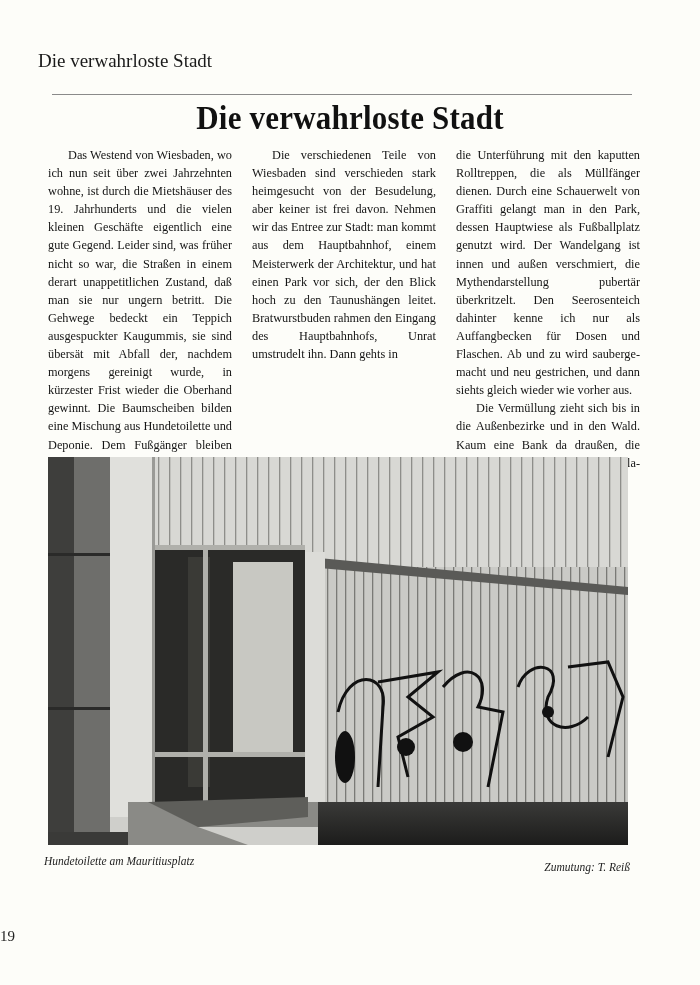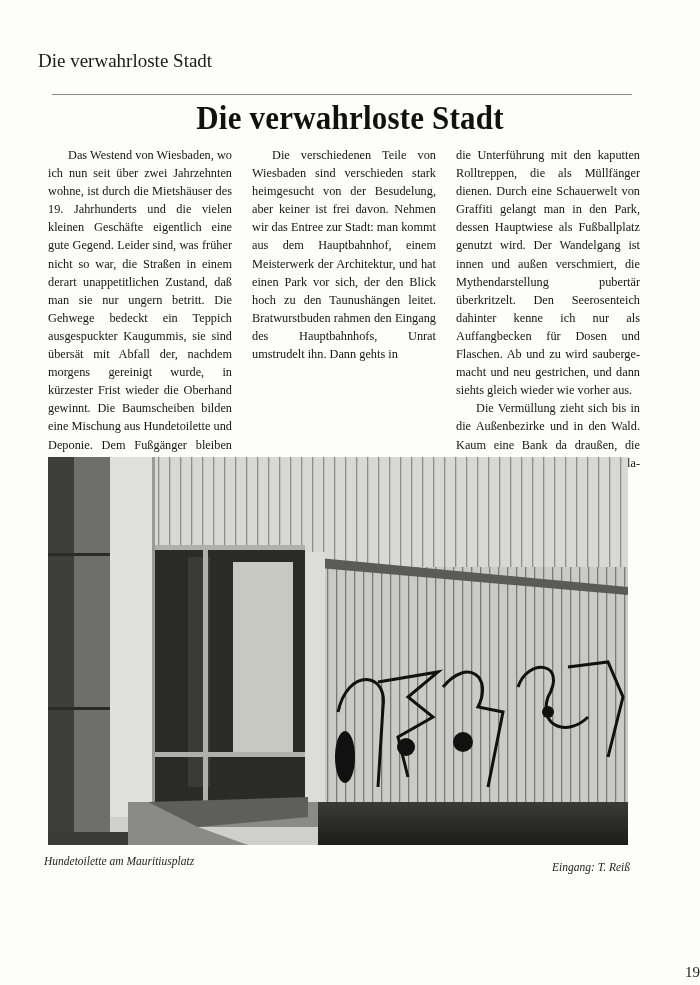--- a/index.html
+++ b/index.html
@@ -40,21 +40,21 @@
       position: absolute; left: 48px; top: 457px; width: 580px; height: 388px;
       background: #cfcfcb; overflow: hidden;
     }
     .photo svg { display: block; }
     .caption {
       position: absolute; top: 855px; font-style: italic; font-size: 11.5px; color: #222;
     }
     .caption.left { left: 44px; }
     .caption.right { right: 70px; top: 861px; }
     .page-number {
-      position: absolute; top: 964px; left: 0; width: 700px; text-align: right;
+      position: absolute; top: 928px; left: 0; width: 700px; text-align: left;
       font-size: 15px; color: #222;
     }
   </style>
 </head>
 <body>
 
 <div class="running-head">Die verwahrloste Stadt</div>
 <div class="rule"></div>
 
 <h1 class="title" style="margin:0;">Die verwahrloste Stadt</h1>
@@ -128,15 +128,15 @@
 
     <polygon points="80,345 270,345 270,370 150,370 200,388 80,388" fill="#8a8a86"></polygon>
     <polygon points="100,345 260,340 260,360 150,370" fill="#5e5e5a"></polygon>
 
     <rect x="270" y="345" width="310" height="43" fill="url(#ground)"></rect>
     <rect x="0" y="375" width="80" height="13" fill="#3a3a38"></rect>
   </svg>
 </div>
 
 <div class="caption left">Hundetoilette am Mauritiusplatz</div>
-<div class="caption right">Eingang: T. Reiß</div>
+<div class="caption right">Zumutung: T. Reiß</div>
 
 <div class="page-number">19</div>
 
 </body></html>

